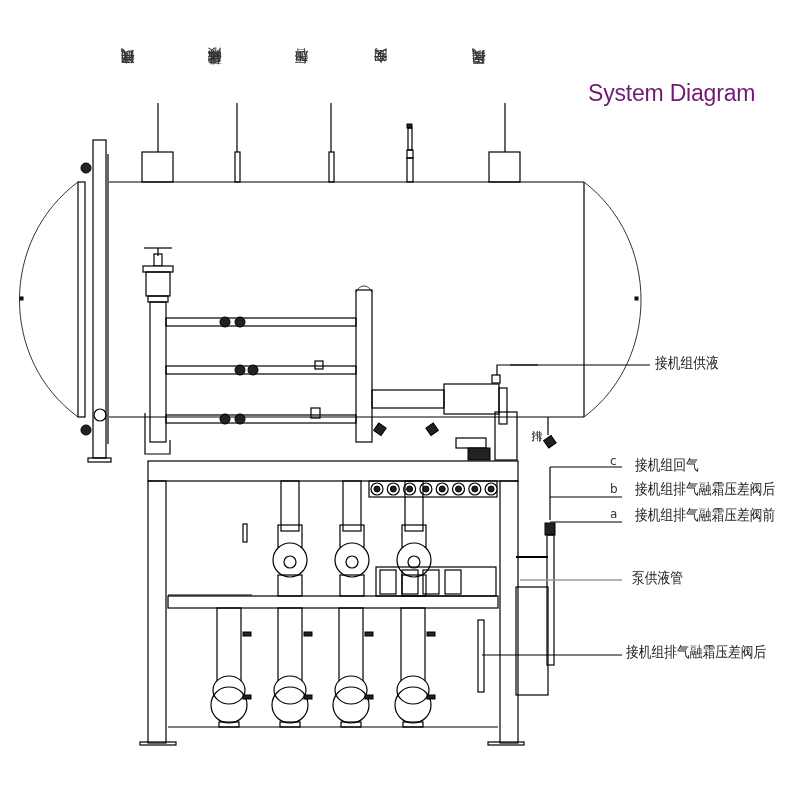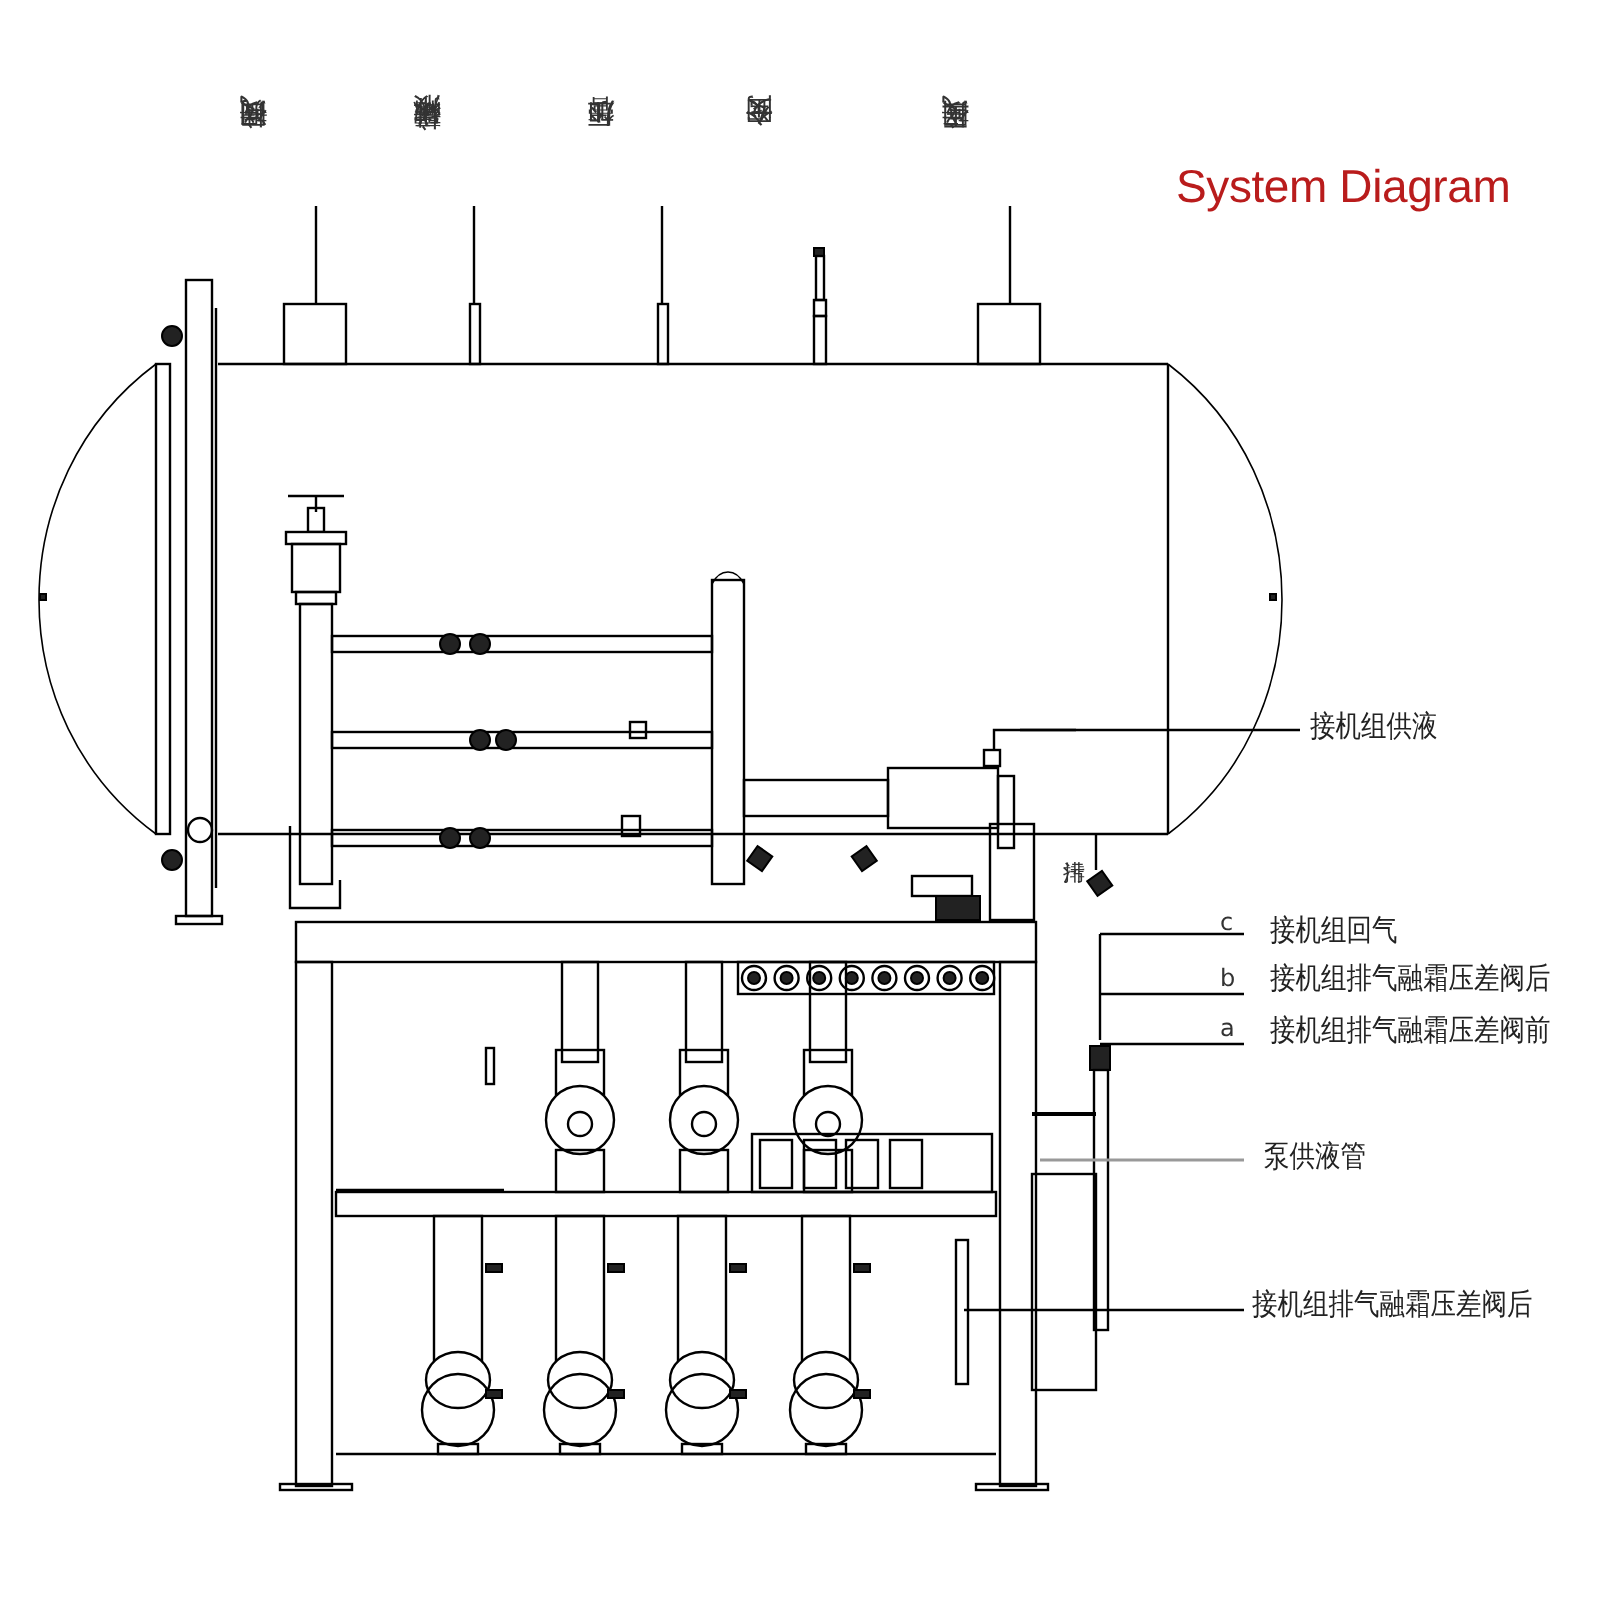--- a/index.html
+++ b/index.html
@@ -1,17 +1,17 @@
 <!DOCTYPE html>
 <html><head>
 <meta charset="utf-8">
 <style>
   html, body { margin: 0; padding: 0; background: #ffffff; }
   body { width: 800px; height: 800px; position: relative; overflow: hidden; font-family: "DejaVu Sans", sans-serif; }
-  #title { position: absolute; left: 588px; top: 80px; font-family: "Liberation Sans", sans-serif; font-size: 23px; color: #b91c1c; letter-spacing: -0.2px; }
+  #title { position: absolute; left: 588px; top: 80px; font-family: "Liberation Sans", sans-serif; font-size: 23px; color: #701a75; letter-spacing: -0.2px; }
   svg { position: absolute; left: 0; top: 0; }
   .ln { stroke: #000; stroke-width: 1.2; fill: none; }
   .thin { stroke: #000; stroke-width: 0.8; fill: none; }
   .thick { stroke: #000; stroke-width: 2; fill: none; }
   .grey { stroke: #999; stroke-width: 1.5; fill: none; }
   .fillw { fill: #fff; stroke: #000; stroke-width: 1.2; }
   .fillb { fill: #222; stroke: #000; stroke-width: 1; }
   .lbl { position: absolute; font-family: "DejaVu Serif", serif; font-size: 15px; color: #222; white-space: nowrap; transform: scaleX(0.85); transform-origin: left center; }
   .vlbl { position: absolute; font-family: "DejaVu Serif", serif; font-size: 14px; color: #333; writing-mode: vertical-rl; transform: rotate(180deg); letter-spacing: 1px; }
   .tag { position: absolute; font-family: "DejaVu Sans", sans-serif; font-size: 12px; color: #333; }

